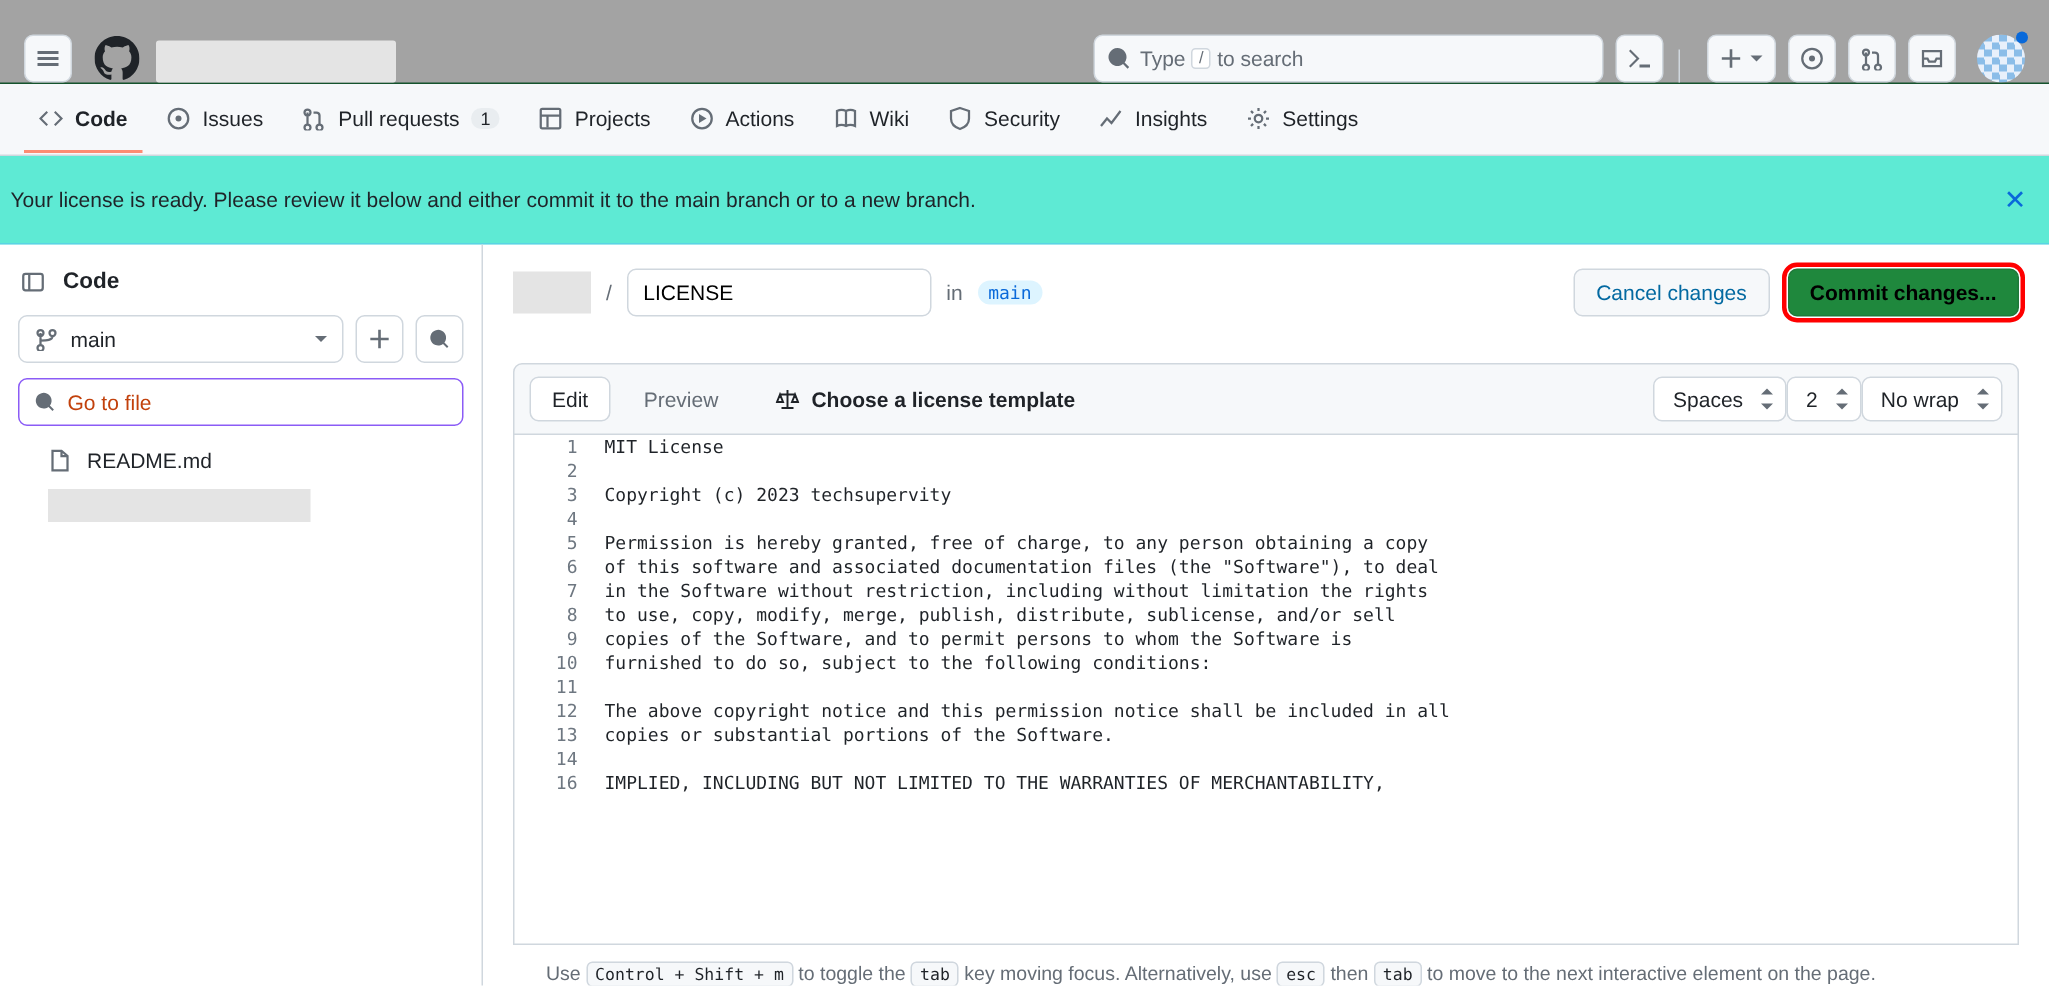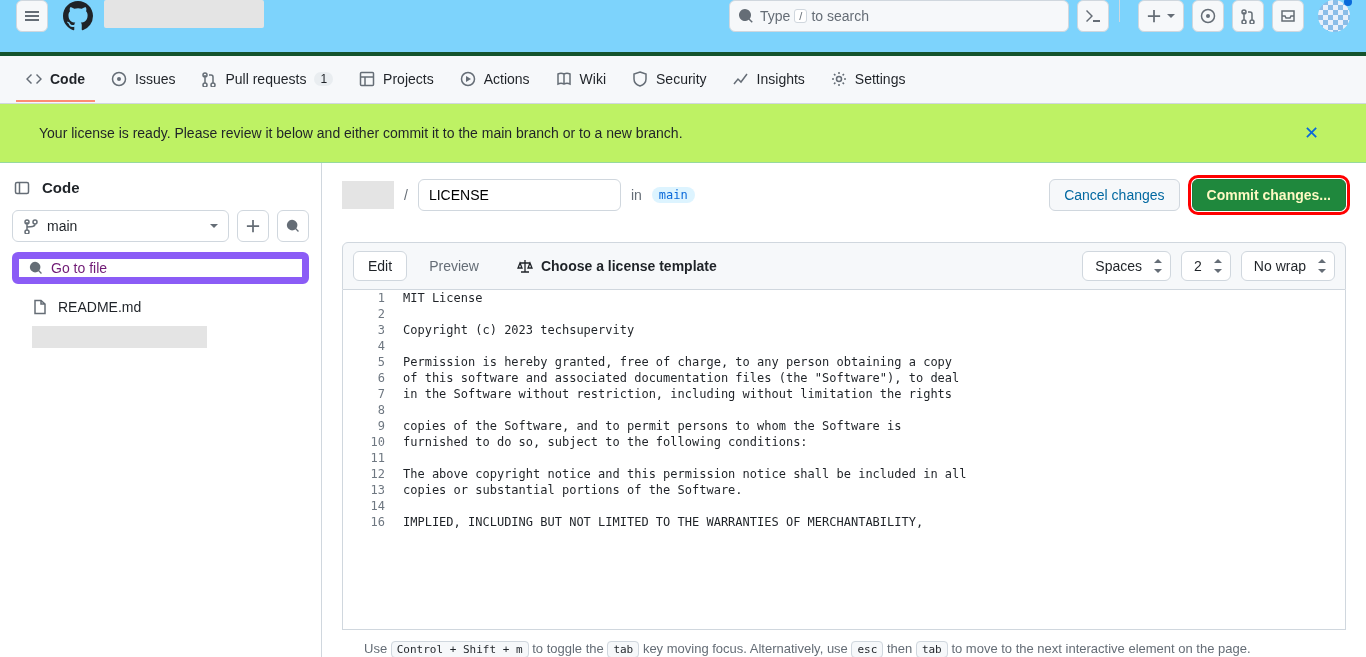--- a/index.html
+++ b/index.html
@@ -9,24 +9,24 @@
     font-size: 14px;
     color: #1f2328;
     background: #fff;
     width: 1366px;
     height: 657px;
     overflow: hidden;
   }
   .top-header {
     height: 56px;
     display: flex;
-    align-items: flex-start;
+    align-items: flex-end;
     padding: 0 16px;
-    background: #7dd3fc;
-    border-bottom: 4px solid #14532d;
+    background: #a3a3a3;
+    border-bottom: 1px solid #14532d;
   }
   .hamburger-btn {
     width: 32px; height: 32px;
     border: 1px solid #d0d7de;
     border-radius: 6px;
     background: #f6f8fa;
     display: flex; align-items: center; justify-content: center;
     margin-right: 14px;
     cursor: pointer;
   }
@@ -74,41 +74,41 @@
     padding: 0 10px; height: 44px; font-size: 14px; color:#1f2328;
     cursor:pointer; border-bottom: 2px solid transparent;
   }
   .repo-tab.active { border-bottom-color:#fd8c73; font-weight:600;}
   .repo-tab svg { fill:#656d76; }
   .count-badge {
     background:#d0d7de55; border-radius:10px; font-size:12px;
     padding:0 6px; min-width:18px; text-align:center; color:#1f2328;
   }
   .notice-bar {
-    background:#bef264; border-bottom:1px solid #54aeff60;
-    padding: 14px 39px; display:flex; align-items:center; color:#1f2328;
+    background:#5eead4; border-bottom:1px solid #54aeff60;
+    padding: 14px 7px; display:flex; align-items:center; color:#1f2328;
   }
   .notice-close { margin-left:auto; color:#0969da; font-size:18px; cursor:pointer; padding:4px 8px; }
   .main-area {
     display:flex; height: calc(657px - 56px - 48px - 50px);
   }
   .sidebar { width: 322px; border-right:1px solid #d0d7de; padding:12px; display:flex; flex-direction:column; gap:10px;}
   .side-head { display:flex; align-items:center; gap:12px; font-weight:600; font-size:15px; padding:4px 2px;}
   .side-row { display:flex; gap:8px; }
   .branch-sel {
     flex:1; height:32px; border:1px solid #d0d7de; border-radius:6px;
     display:flex;align-items:center; padding:0 10px; gap:8px; cursor:pointer;
   }
   .sq-btn {
     width:32px;height:32px;border:1px solid #d0d7de;border-radius:6px;
     display:flex;align-items:center;justify-content:center; cursor:pointer;
   }
   .file-filter {
-    height:32px; border:7px solid #8b5cf6; border-radius:6px;
-    display:flex;align-items:center; padding:0 10px; gap:8px; color:#701a75;
+    height:32px; border:1px solid #8b5cf6; border-radius:6px;
+    display:flex;align-items:center; padding:0 10px; gap:8px; color:#c2410c;
   }
   .file-item {
     display:flex;align-items:center;gap:10px; padding:5px 10px 5px 20px; border-radius:6px; cursor:pointer;
   }
   .ph-block { height:22px; background:#e4e4e4; margin: 6px 10px 6px 20px; width: 175px;}
   .content { flex:1; display:flex; flex-direction:column; overflow:hidden; }
   .path-bar {
     padding: 16px 20px 8px 20px; display:flex; align-items:center; gap:10px;
   }
   .owner-ph { width:52px;height:28px;background:#e4e4e4;}
@@ -120,21 +120,21 @@
   .in-txt { color:#656d76; font-size:14px; }
   .branch-pill {
     background:#ddf4ff; color:#0969da; padding:1px 7px; border-radius:10px; font-size:12px;
     font-family: ui-monospace, monospace;
   }
   .btn {
     height:32px; border-radius:6px; padding:0 14px; font-size:14px; font-weight:500;
     display:inline-flex;align-items:center; cursor:pointer; white-space:nowrap;
   }
   .btn-default { background:#f6f8fa; border:1px solid #d0d7de; color:#0369a1;}
-  .btn-primary { background:#1f883d; border:1px solid #1f793a; color:#fef9c3; font-weight:600;text-align:right;}
+  .btn-primary { background:#1f883d; border:1px solid #1f793a; color:#000000; font-weight:600;text-align:right;}
   .commit-hl { outline: 3px solid #ff0000; outline-offset: 1px; }
   .edit-bar {
     margin: 23px 20px 0 20px; border:1px solid #d0d7de; border-radius:6px 6px 0 0;
     background:#f6f8fa; display:flex; align-items:center; padding:8px 10px; gap:8px;
   }
   .tab-btn {
     height:30px; padding:0 14px; border-radius:6px; font-size:14px;
     display:inline-flex;align-items:center; cursor:pointer; background:transparent; color:#656d76;
   }
   .tab-btn.active { background:#fff; border:1px solid #d0d7de; color:#1f2328; font-weight:500;}
@@ -358,21 +358,21 @@
 
     <div class="edit-bar">
       <div class="tab-btn active">Edit</div>
       <div class="tab-btn">Preview</div>
       <div class="license-link">
         <svg width="16" height="16" viewBox="0 0 16 16">
             <path fill="none" stroke="#1f2328" stroke-width="1.3" d="M8 2v12M4 14h8M3 5h10M3 5l-2 5h4zM13 5l-2 5h4z"></path>
           </svg>
         <span>Choose a license template</span>
       </div>
-      <div style="margin-left:auto;display:flex;gap:10px">
+      <div style="margin-left:auto;display:flex;gap:0">
         <div class="sel sel-stack">Spaces</div>
         <div class="sel sel-stack">2</div>
         <div class="sel sel-stack">No wrap</div>
       </div>
     </div>
 
     <div class="editor-wrap" id="editor">
         <div class="editor-line">
           <div class="gutter">1</div>
           <div class="code">MIT License</div>
@@ -396,20 +396,21 @@
         <div class="editor-line">
           <div class="gutter">6</div>
           <div class="code">of this software and associated documentation files (the "Software"), to deal</div>
         </div>
         <div class="editor-line">
           <div class="gutter">7</div>
           <div class="code">in the Software without restriction, including without limitation the rights</div>
         </div>
         <div class="editor-line">
           <div class="gutter">8</div>
+          <div class="code">to use, copy, modify, merge, publish, distribute, sublicense, and/or sell</div>
         </div>
         <div class="editor-line">
           <div class="gutter">9</div>
           <div class="code">copies of the Software, and to permit persons to whom the Software is</div>
         </div>
         <div class="editor-line">
           <div class="gutter">10</div>
           <div class="code">furnished to do so, subject to the following conditions:</div>
         </div>
         <div class="editor-line">

